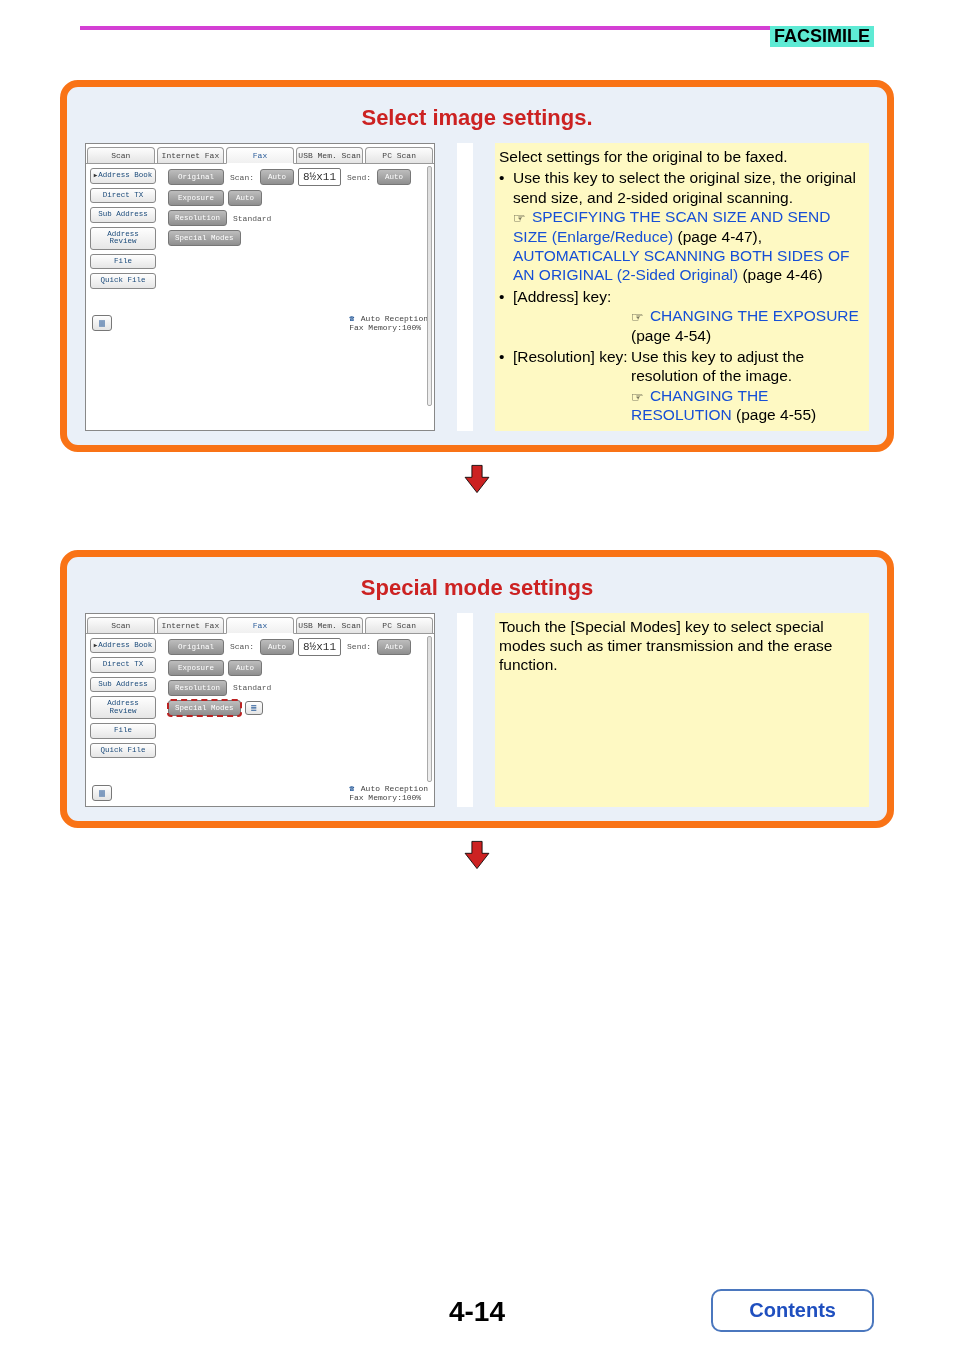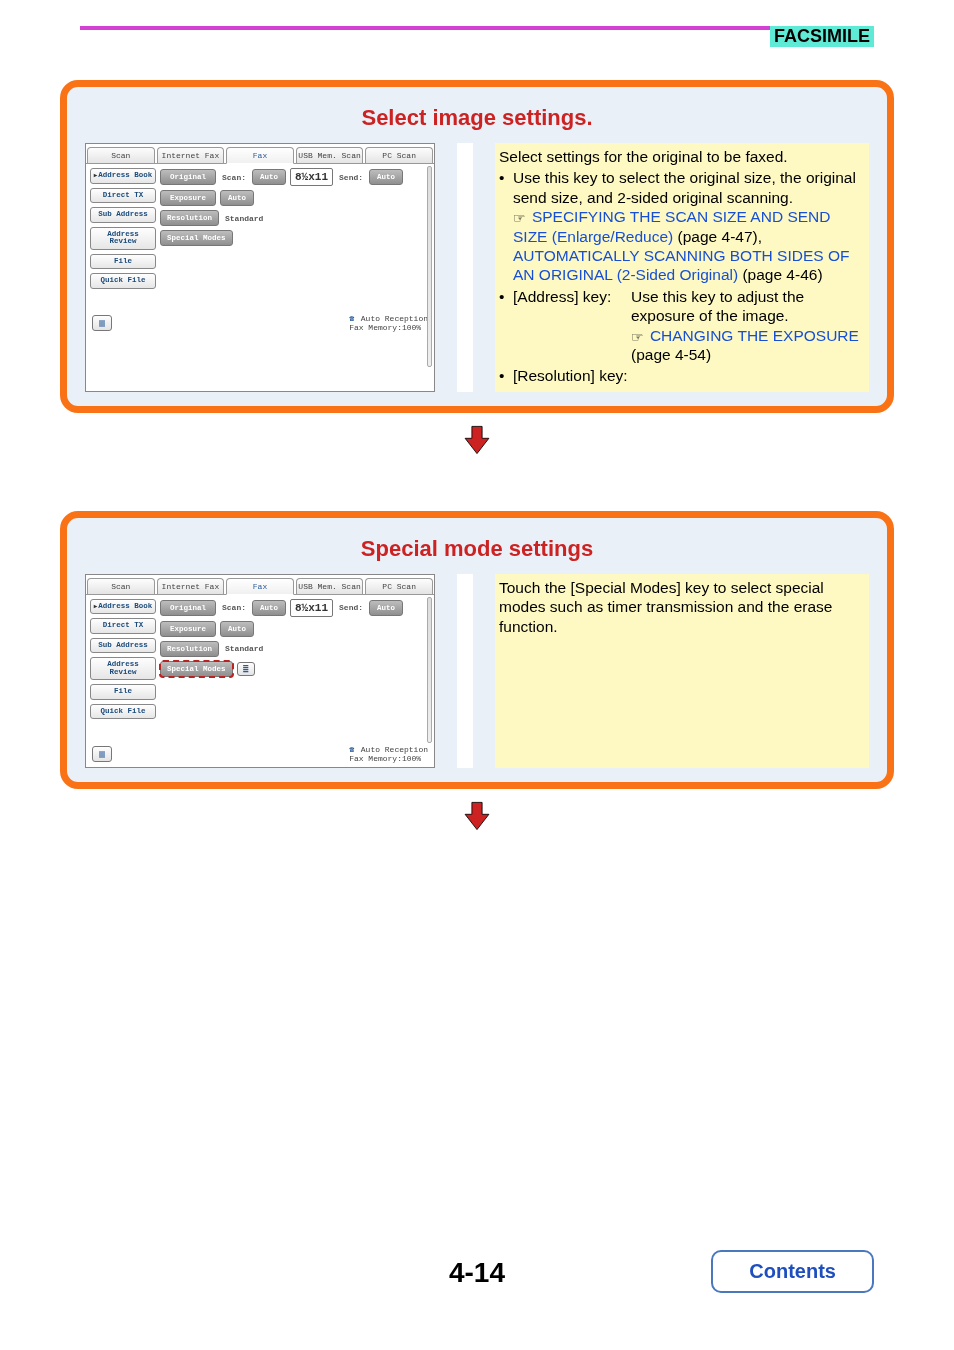--- a/index.html
+++ b/index.html
@@ -110,23 +110,22 @@
   .tab.active {
     background: linear-gradient(#fff,#f0f0f0);
     color: #2a5c9a;
     border-bottom: 1px solid #fff;
     position: relative;
     top: 1px;
   }
   .ui-body {
     display: flex;
     padding: 4px 4px 2px 4px;
-    gap: 4px;
+    gap: 12px;
     min-height: 148px;
-    font-weight: bold;
   }
   .side {
     width: 66px;
     flex: 0 0 66px;
     display: flex;
     flex-direction: column;
     gap: 4px;
   }
   .sbtn {
     border: 1px solid #888;
@@ -322,29 +321,34 @@
             <span>Use this key to select the original size, the original send size, and 2-sided original scanning.</span><br>
             <span class="hand">☞</span>
             <a class="link">SPECIFYING THE SCAN SIZE AND SEND SIZE (Enlarge/Reduce)</a><span> (page 4-47), </span><a class="link">AUTOMATICALLY SCANNING BOTH SIDES OF AN ORIGINAL (2-Sided Original)</a><span> (page 4-46)</span>
           </div>
         </div>
 
         <div class="bullet-row">
           <div class="bullet">•</div>
           <div class="keycol">[Address] key:</div>
           <div class="bodycol">
-            <span>Use this key to adjust the exposure of the image.</span><br>
+            <br>
             <span class="hand">☞</span>
             <a class="link">CHANGING THE EXPOSURE</a><span> (page 4-54)</span>
           </div>
         </div>
 
         <div class="bullet-row">
           <div class="bullet">•</div>
           <div class="keycol">[Resolution] key:</div>
+          <div class="bodycol">
+            <span>Use this key to adjust the resolution of the image.</span><br>
+            <span class="hand">☞</span>
+            <a class="link">CHANGING THE RESOLUTION</a><span> (page 4-55)</span>
+          </div>
         </div>
       </div>
     </div>
   </div>
 
   <div class="down-arrow">
     <svg viewBox="0 0 40 40">
         <path d="M14 4 h12 v14 h8 L20 36 6 18 h8 Z" fill="#c22" stroke="#000" stroke-width="1"></path>
       </svg>
   </div>

